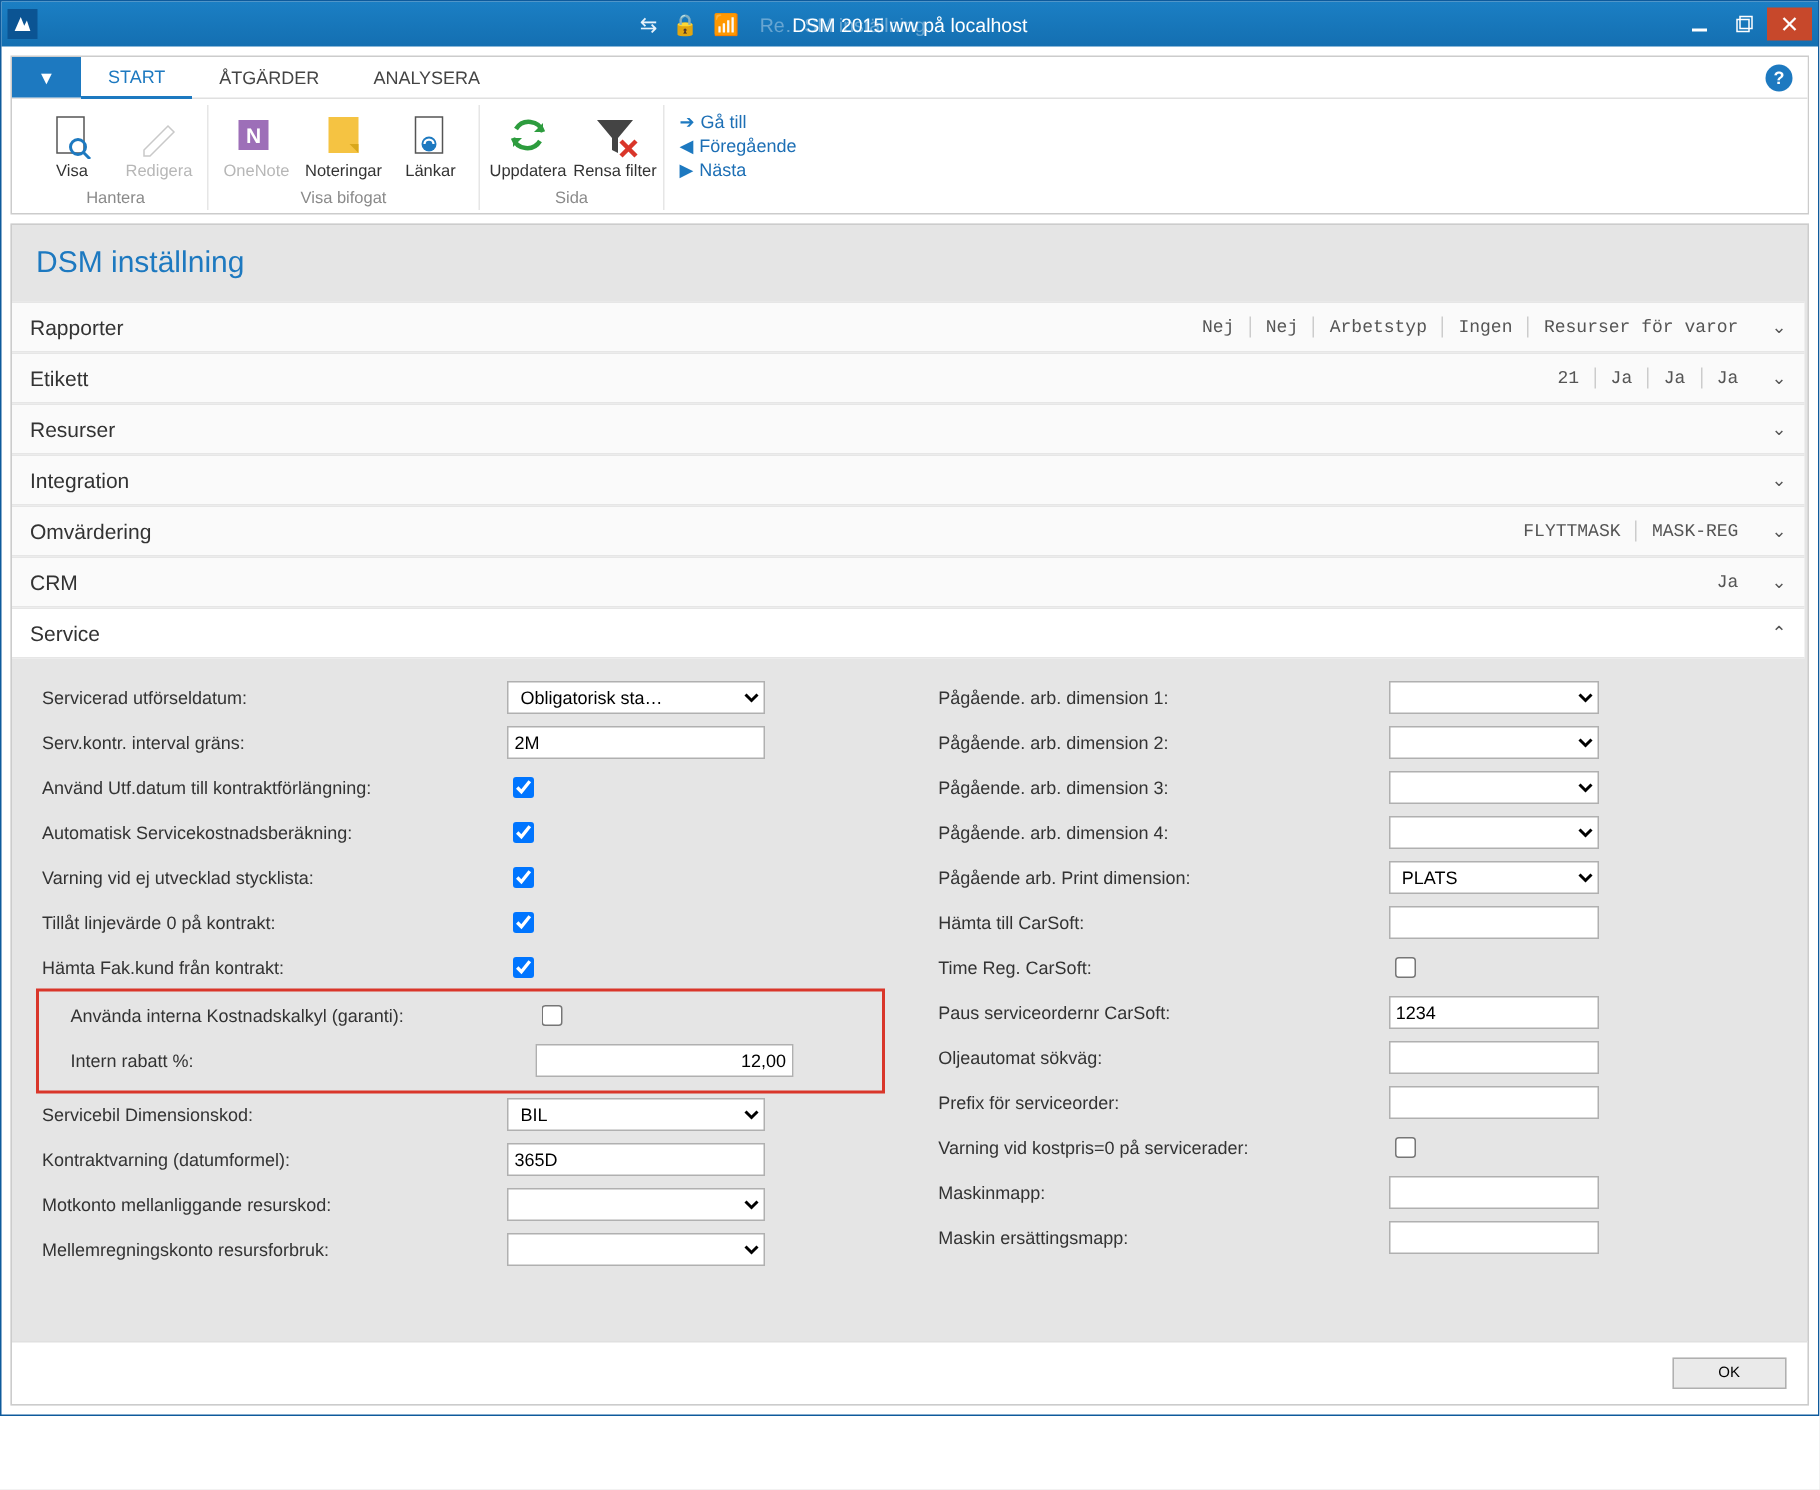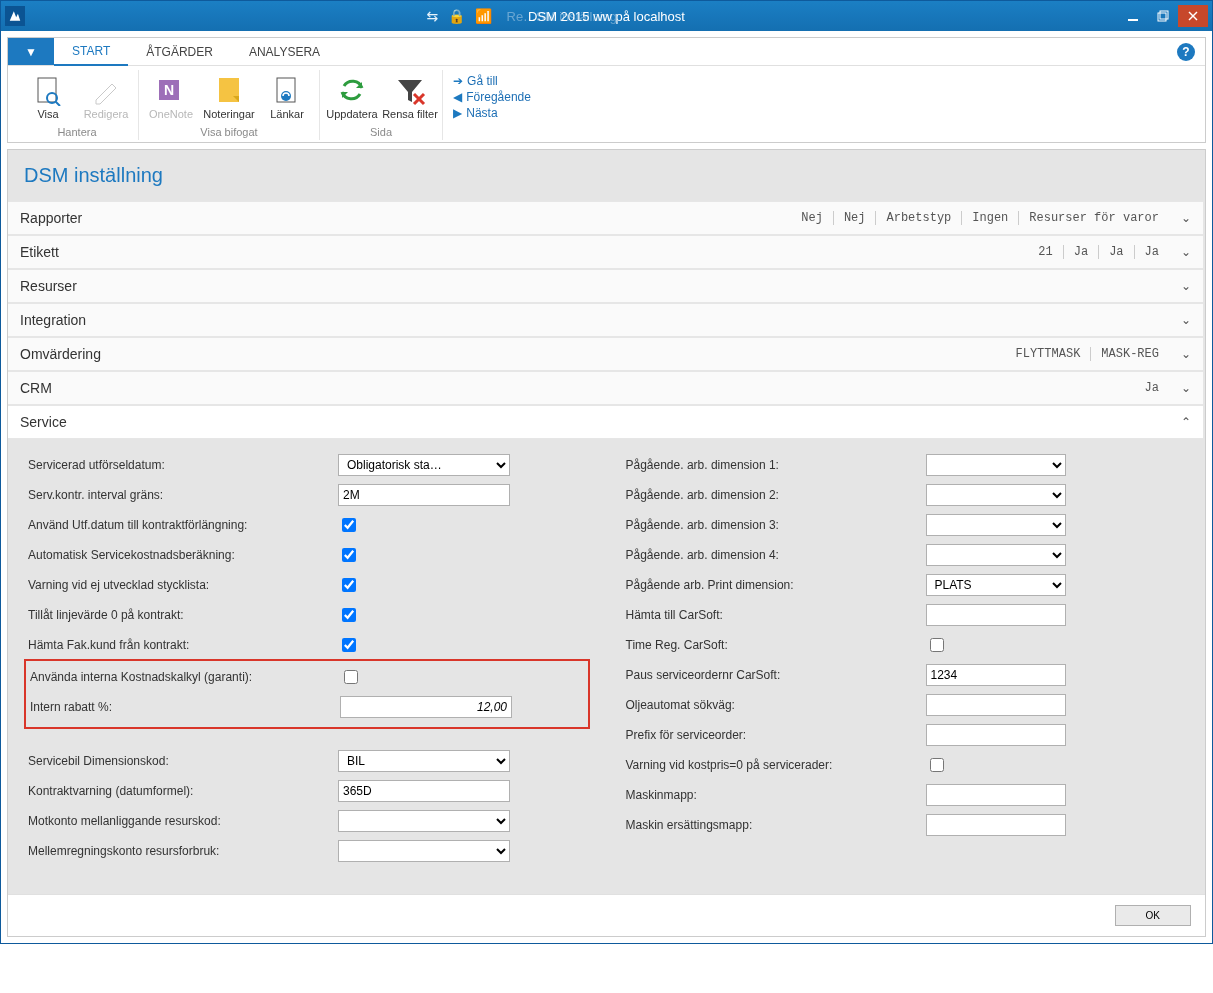--- a/index.html
+++ b/index.html
@@ -229,28 +229,28 @@
     .col-right .form-row label { width: 300px; }
     .col-right .form-row .control { max-width: 140px; }
     input[type=text], select {
       width: 100%;
       height: 22px;
       border: 1px solid #b0b0b0;
       font-size: 12px;
       padding: 0 4px;
       background: #fff;
     }
-    input[type=text].right { text-align: right; font-style: italic; }
+    input[type=text].right { text-align: right; }
     input[type=checkbox] {
       width: 14px; height: 14px;
     }
     .highlight-box {
       border: 2px solid #d9362a;
-      padding: 4px 4px 2px 4px;
-      margin: -4px -4px 20px -4px;
+      padding: 4px 4px 2px 21px;
+      margin: -4px -4px 2px -4px;
     }
     .footer {
       border-top: 1px solid #e0e0e0;
       padding: 10px 14px;
       display: flex;
       justify-content: flex-end;
       background:#fff;
     }
     .ok-btn {
       background: #eaeaea;

